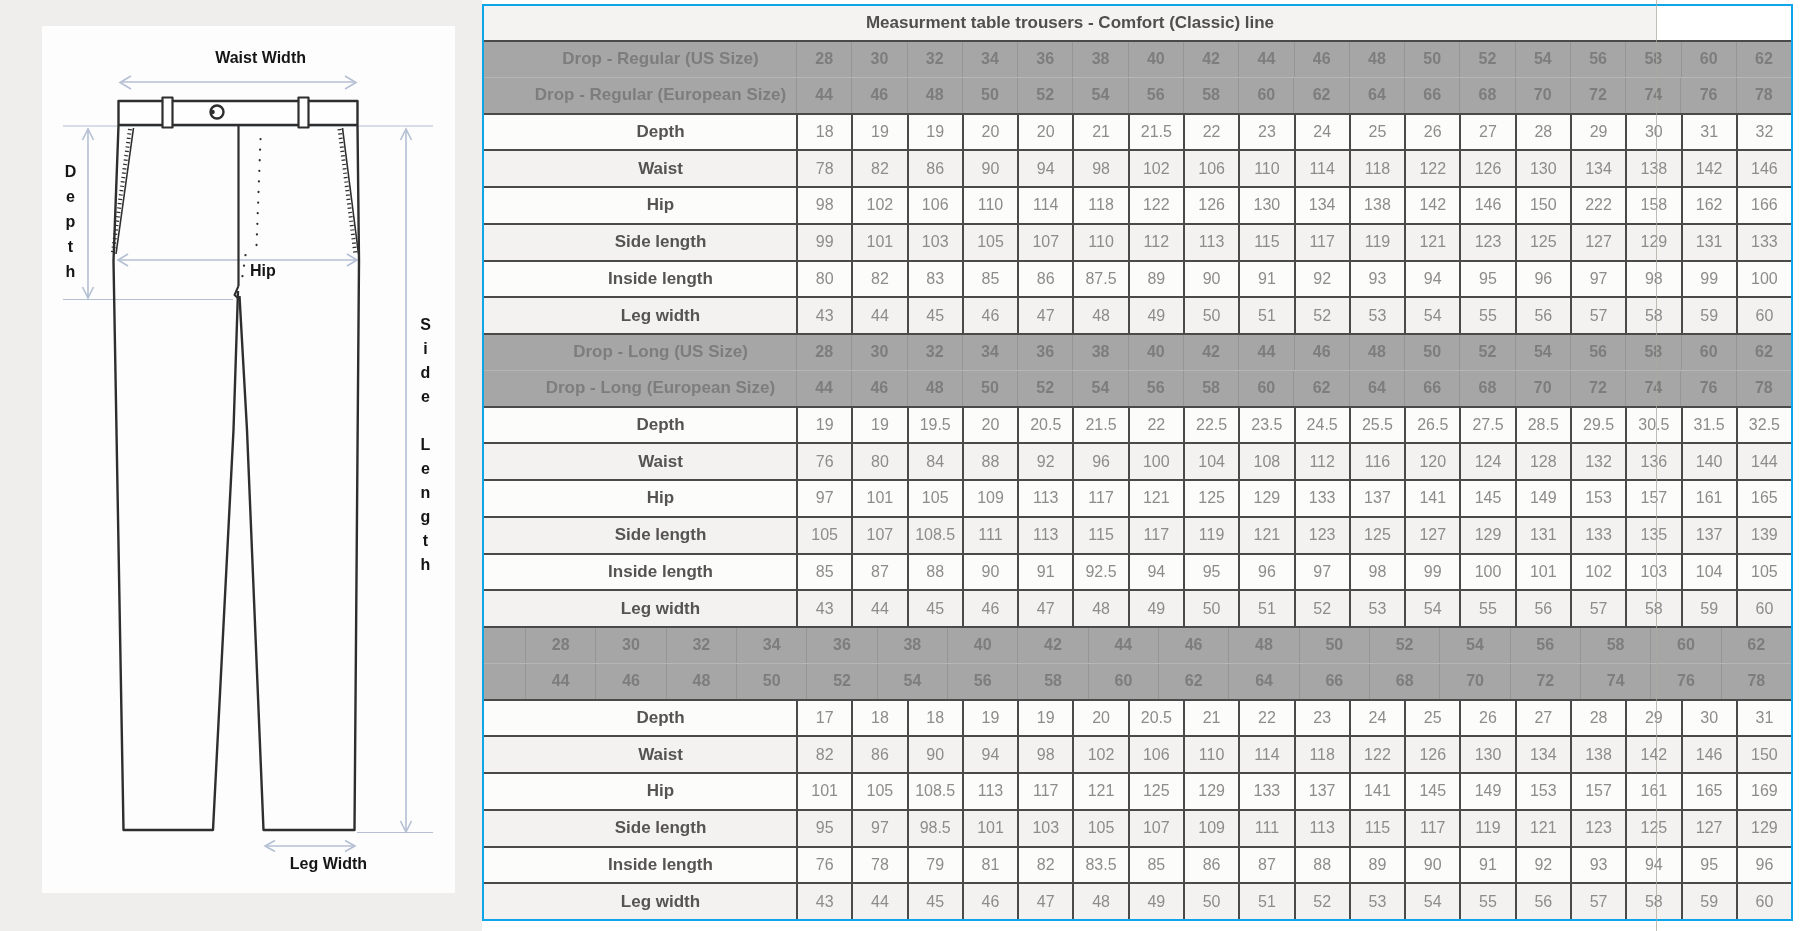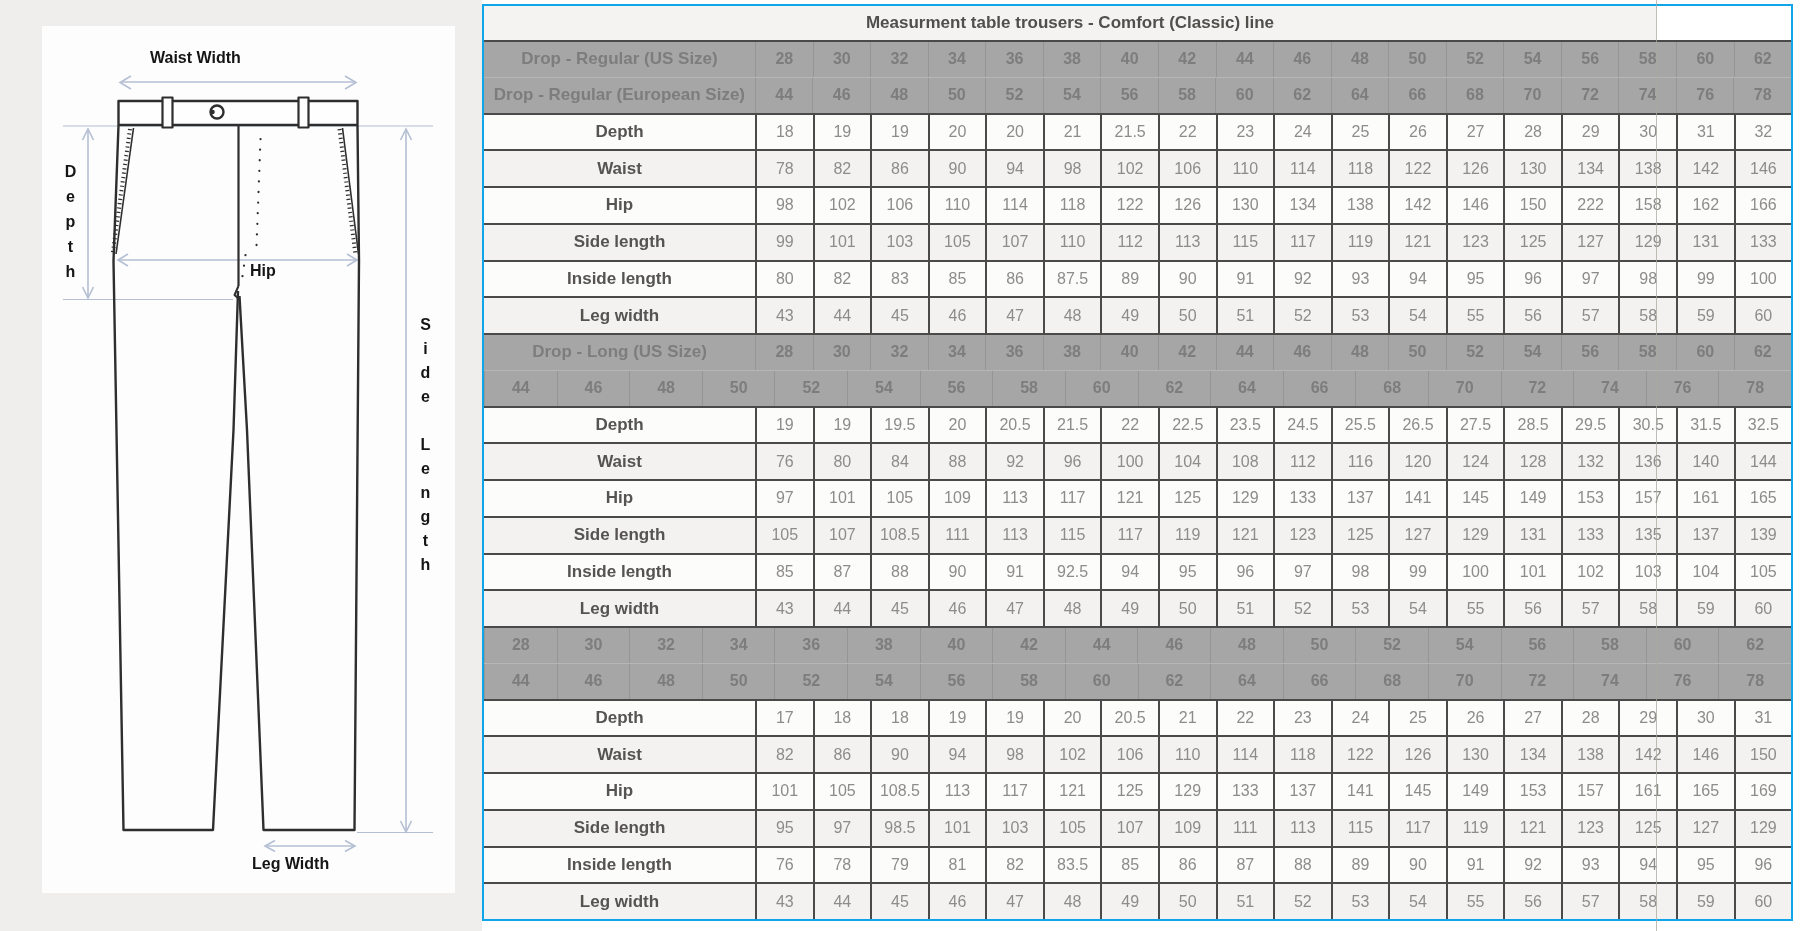--- a/index.html
+++ b/index.html
@@ -11,35 +11,35 @@
 
   
   .left-region { position:absolute; left:0; top:0; width:482px; height:931px;
                  background:#f0eeec; }
   .diagram-panel { position:absolute; left:42px; top:26px; width:413px; height:867px;
                    background:#fdfdfd; }
   svg.diagram { position:absolute; left:0; top:0; width:482px; height:931px; }
 
   .dlabel { position:absolute; color:#151515; font-weight:bold; font-size:16px;
             line-height:1; white-space:nowrap; z-index:3; }
-  .dlabel.center { text-align:left; }
+  .dlabel.center { text-align:right; }
   .dlabel.vert { writing-mode:vertical-lr; text-orientation:upright;
                  letter-spacing:8px; }
 
   
   .table-wrap { position:absolute; left:482px; top:4px; width:1311px; height:917px;
                 box-sizing:border-box; border:2px solid #0ea5e9;
                 display:flex; flex-direction:column; background:#ffffff; }
   .title-row { flex:none; height:34px; display:flex; }
   .title-cell { width:1172px; box-sizing:border-box; background:#f4f3f1;
                 display:flex; align-items:center; justify-content:center;
                 font-weight:bold; font-size:17px; color:#514f4b; }
   .title-gap { flex:1; background:#ffffff; }
   .rows { flex:1; display:flex; flex-direction:column; }
-  .trow { flex:1; display:flex; box-sizing:border-box; border-top:2px solid #4a4a4a; }
+  .trow { flex:1; display:flex; box-sizing:border-box; border-top:2px solid #4a4a4a;padding-left:41px; }
   .trow.size { background:#a6a6a6; }
   .trow.size + .trow.size { border-top:1px solid #b6b6b6;justify-content:flex-end; }
   .trow.m-a { background:#fcfcfb; }
   .trow.m-b { background:#f3f2f0; }
   .cell { display:flex; align-items:center; justify-content:center; box-sizing:border-box; }
   .cell.label { width:271px; flex:none; font-weight:bold; font-size:17px; color:#565450; }
   .cell.val { flex:1; border-left:2px solid #4a4a4a; font-size:16px; color:#8d8c89; }
   .trow.size .cell.label { color:#7d7d7d; }
   .trow.size .cell.val { border-left:1.5px solid #959595; color:#7d7d7d;
                          font-weight:bold; font-size:16px; }
@@ -300,20 +300,21 @@
         <div class="cell val">48</div>
         <div class="cell val">50</div>
         <div class="cell val">52</div>
         <div class="cell val">54</div>
         <div class="cell val">56</div>
         <div class="cell val">58</div>
         <div class="cell val">60</div>
         <div class="cell val">62</div>
       </div>
       <div class="trow size">
+        <div class="cell label">Drop - Long (European Size)</div>
         <div class="cell val">44</div>
         <div class="cell val">46</div>
         <div class="cell val">48</div>
         <div class="cell val">50</div>
         <div class="cell val">52</div>
         <div class="cell val">54</div>
         <div class="cell val">56</div>
         <div class="cell val">58</div>
         <div class="cell val">60</div>
         <div class="cell val">62</div>

